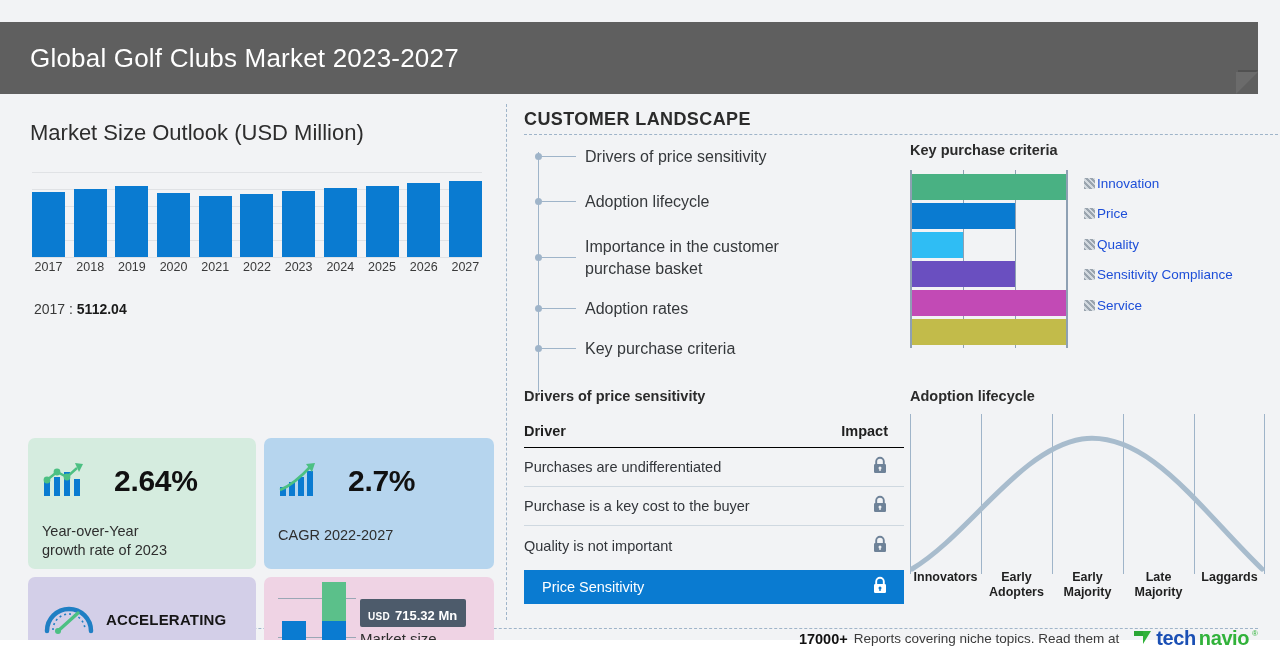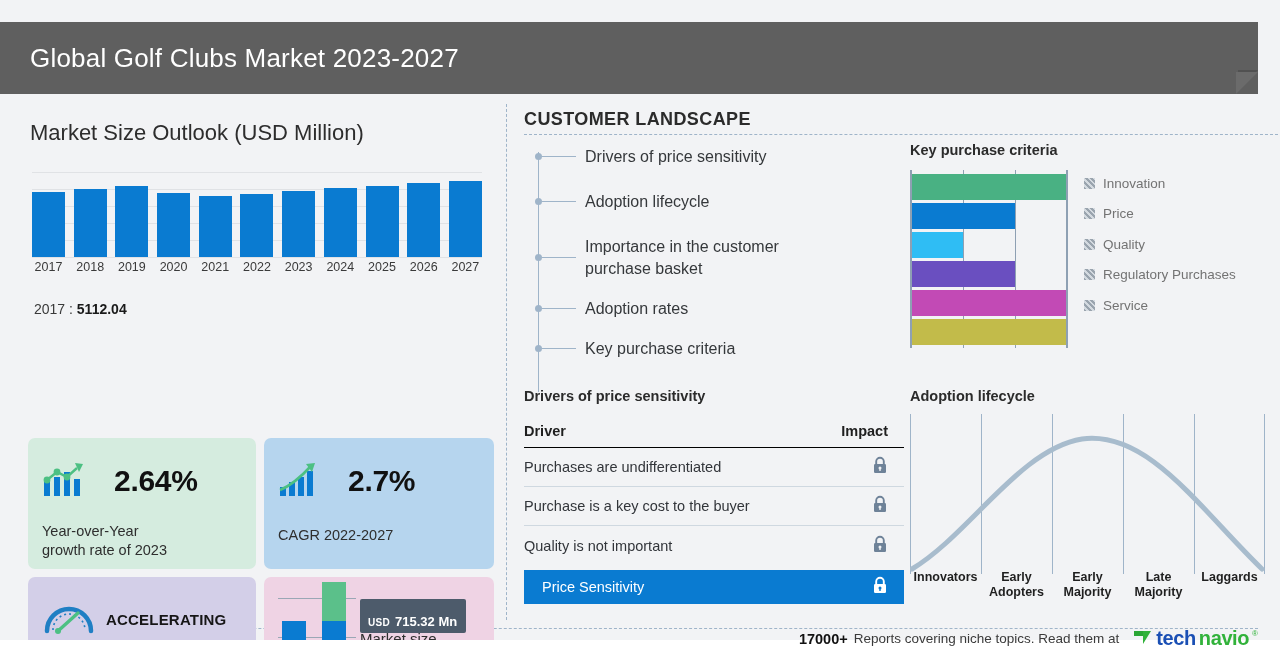--- a/index.html
+++ b/index.html
@@ -120,21 +120,21 @@
 
   
   .mini-wrap { position: absolute; left: 14px; top: 17px; width: 78px; height: 95px; }
   .mini-line { position: absolute; left: 0; width: 78px; height: 0; border-top: 1px solid #9aa7b5; }
   .mini-col { position: absolute; bottom: 18px; width: 24px; }
   .mini-blue { width: 24px; background: #0a7bd1; }
   .mini-green { width: 24px; background: #5bc08a; }
   .usd-badge {
     position: absolute; left: 96px; top: 22px;
     background: #4d5b6b; color: #ffffff; border-radius: 2px;
-    padding: 15px 9px 4px 8px; display: flex; align-items: baseline; gap: 5px;
+    padding: 9px 9px 4px 8px; display: flex; align-items: baseline; gap: 5px;
   }
   .usd-badge .u { font-size: 10px; font-weight: bold; letter-spacing: .3px; }
   .usd-badge .v { font-size: 13px; font-weight: bold; }
   .growth-label {
     position: absolute; left: 96px; top: 52px;
     font-size: 15px; color: #2e2e2e; line-height: 1.33;
   }
 
   
   .right-panel { position: absolute; left: 506px; top: 94px; width: 774px; height: 546px; }
@@ -172,21 +172,21 @@
   }
   .kpc-vline { position: absolute; top: 0; height: 178px; width: 0; border-left: 1px solid #8ea0b3; }
   .kpc-bar { position: absolute; left: 0; height: 26px; }
   .kpc-legend { position: absolute; left: 182px; top: 26px; width: 196px; }
   .kpc-legend-item { display: flex; align-items: center; height: 30.5px; }
   .hatch-swatch {
     width: 11px; height: 11px; flex: 0 0 auto;
     background:
       repeating-linear-gradient(45deg, #9aa4ae 0 2px, #d4dae0 2px 4px);
   }
-  .kpc-legend-text { margin-left: 8px; font-size: 13.5px; color: #737373; white-space: nowrap; }
+  .kpc-legend-text { margin-left: 2px; font-size: 13.5px; color: #1d4ed8; white-space: nowrap; }
 
   
   .drivers { position: absolute; left: 18px; top: 294px; width: 380px; }
   .drivers-title { font-size: 14.5px; font-weight: bold; color: #2b2b2b; margin-bottom: 19px; }
   .drivers-head {
     display: flex; justify-content: space-between; align-items: baseline;
     font-size: 14.5px; font-weight: bold; color: #1f1f1f;
     padding: 0 16px 8px 0; border-bottom: 1px solid #000000;
   }
   .driver-row {
@@ -417,21 +417,21 @@
           <div class="kpc-legend-item">
             <span class="hatch-swatch"></span>
             <span class="kpc-legend-text">Price</span>
           </div>
           <div class="kpc-legend-item">
             <span class="hatch-swatch"></span>
             <span class="kpc-legend-text">Quality</span>
           </div>
           <div class="kpc-legend-item">
             <span class="hatch-swatch"></span>
-            <span class="kpc-legend-text">Regulatory Purchases</span>
+            <span class="kpc-legend-text">Sensitivity Compliance</span>
           </div>
           <div class="kpc-legend-item">
             <span class="hatch-swatch"></span>
             <span class="kpc-legend-text">Service</span>
           </div>
         </div>
     </div>
 
     <div class="drivers">
       <div class="drivers-title">Drivers of price sensitivity</div>

